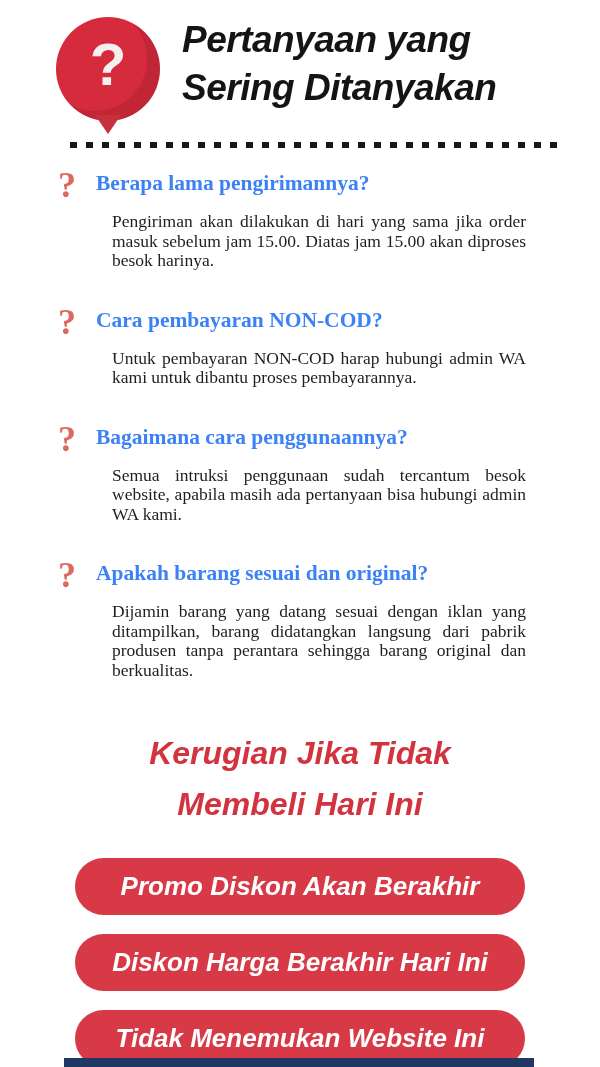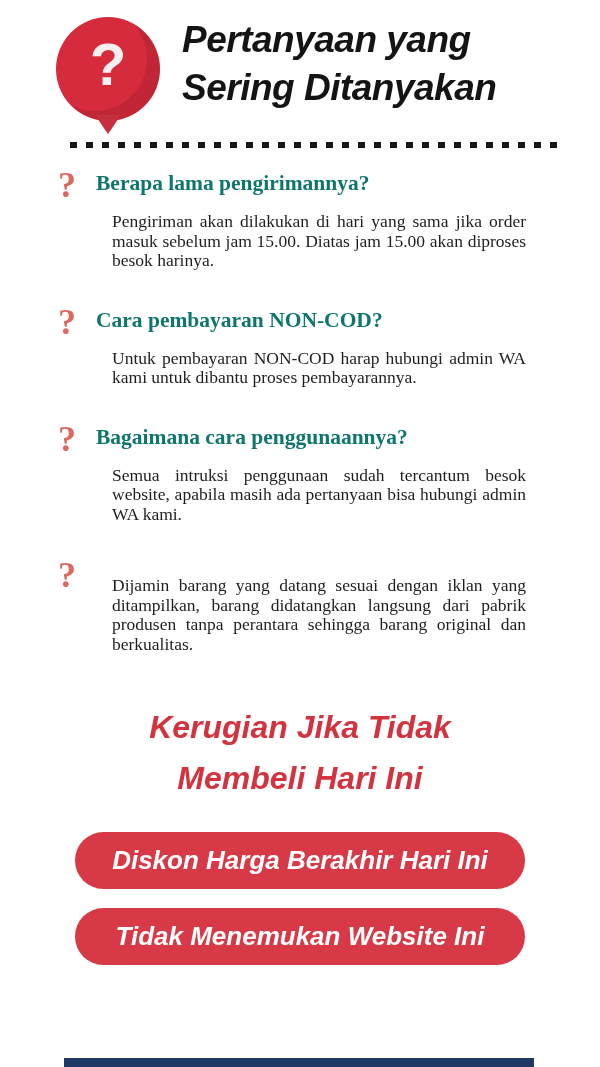--- a/index.html
+++ b/index.html
@@ -42,21 +42,21 @@
   
   .faq { margin-top:22px; padding:0 58px; }
   .faq-item { display:flex; margin-bottom:20px; }
   .mini-q {
     flex:none; width:38px; font-family:"Liberation Serif", serif;
     font-weight:bold; font-size:36px; line-height:30px; color:#dd685f;
   }
   .qa { flex:1; min-width:0; }
   .q {
     margin:0 0 2px; font-family:"Liberation Serif", serif; font-weight:bold;
-    font-size:21.5px; line-height:26px; color:#0f766e;
+    font-size:21.5px; line-height:26px; color:#3b82f6;
   }
   .a {
     margin:16px; font-family:"Liberation Serif", serif; font-size:17.5px;
     line-height:19.5px; text-align:justify; color:#1e1e1e;
   }
 
   
   .loss-heading {
     margin:32px 0 0; text-align:center; font-style:italic; font-weight:bold;
     font-size:32px; line-height:51px; color:#d2333f; letter-spacing:0;
@@ -118,31 +118,33 @@
       <span class="mini-q">?</span>
       <div class="qa">
         <h2 class="q">Bagaimana cara penggunaannya?</h2>
         <p class="a">Semua intruksi penggunaan sudah tercantum besok website, apabila masih ada pertanyaan bisa hubungi admin WA kami.</p>
       </div>
     </div>
 
     <div class="faq-item">
       <span class="mini-q">?</span>
       <div class="qa">
+        <h2 class="q">Apakah barang sesuai dan original?</h2>
         <p class="a">Dijamin barang yang datang sesuai dengan iklan yang ditampilkan, barang didatangkan langsung dari pabrik produsen tanpa perantara sehingga barang original dan berkualitas.</p>
       </div>
     </div>
 
   </div>
 
   <h2 class="loss-heading">
     <span>Kerugian Jika Tidak</span>
     <span>Membeli Hari Ini</span>
   </h2>
 
   <div class="btns">
+    <div class="pill">Promo Diskon Akan Berakhir</div>
     <div class="pill">Diskon Harga Berakhir Hari Ini</div>
     <div class="pill">Tidak Menemukan Website Ini</div>
   </div>
 
   <div class="bottom-bar"></div>
 
 </div>
 
 </body></html>

